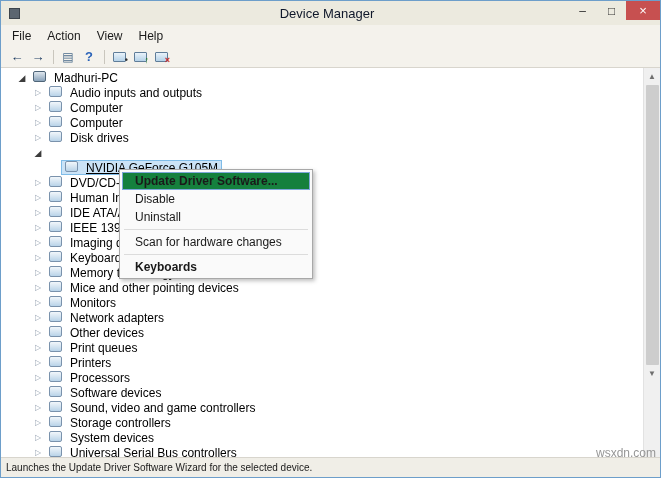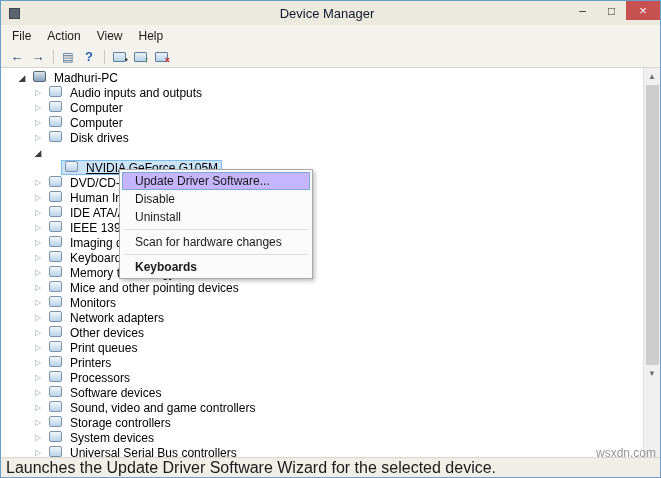--- a/index.html
+++ b/index.html
@@ -44,26 +44,26 @@
   .tree-label{ line-height:15px; }
 
   
   .scrollbar{ position:absolute; top:0; right:0; width:17px; height:100%; background:#f0f0f0; border-left:1px solid #e2e2e2; display:flex; flex-direction:column; align-items:center; }
   .sb-arrow{ height:17px; width:17px; font-size:8px; color:#6f6f6f; display:flex; align-items:center; justify-content:center; }
   .sb-thumb{ width:13px; height:72%; background:#cdcdcd; border-radius:1px; }
 
   
   .context-menu{ position:absolute; left:118px; top:101px; width:194px; background:#fafafa; border:1px solid #a8a8a8; box-shadow:2px 2px 4px rgba(0,0,0,.25); padding:2px; z-index:10; }
   .ctx-item{ height:18px; line-height:16px; font-size:12px; color:#1a1a1a; padding-left:12px; border:1px solid transparent; }
-  .ctx-item.hl{ background:#c4b5fd; border-color:#7da7d9; }
+  .ctx-item.hl{ background:#15803d; border-color:#7da7d9;font-weight:bold; }
   .ctx-item.bold{ font-weight:bold; }
   .menu-sep{ height:1px; background:#dcdcdc; margin:3px 2px; }
 
   
-  .statusbar{ position:absolute; left:0; right:0; bottom:0; height:20px; background:#f0eee7; border-top:1px solid #d8d5cd; display:flex; align-items:center; padding-left:5px; font-size:16px; color:#1a1a1a; }
+  .statusbar{ position:absolute; left:0; right:0; bottom:0; height:20px; background:#f0eee7; border-top:1px solid #d8d5cd; display:flex; align-items:center; padding-left:5px; font-size:10px; color:#1a1a1a; }
 
   .watermark{ position:absolute; right:4px; bottom:17px; font-size:12px; color:#969696; z-index:5; }
 </style>
 </head>
 <body>
 
 <div class="window">
 
   <div class="titlebar">
     <span class="win-icon"></span>

